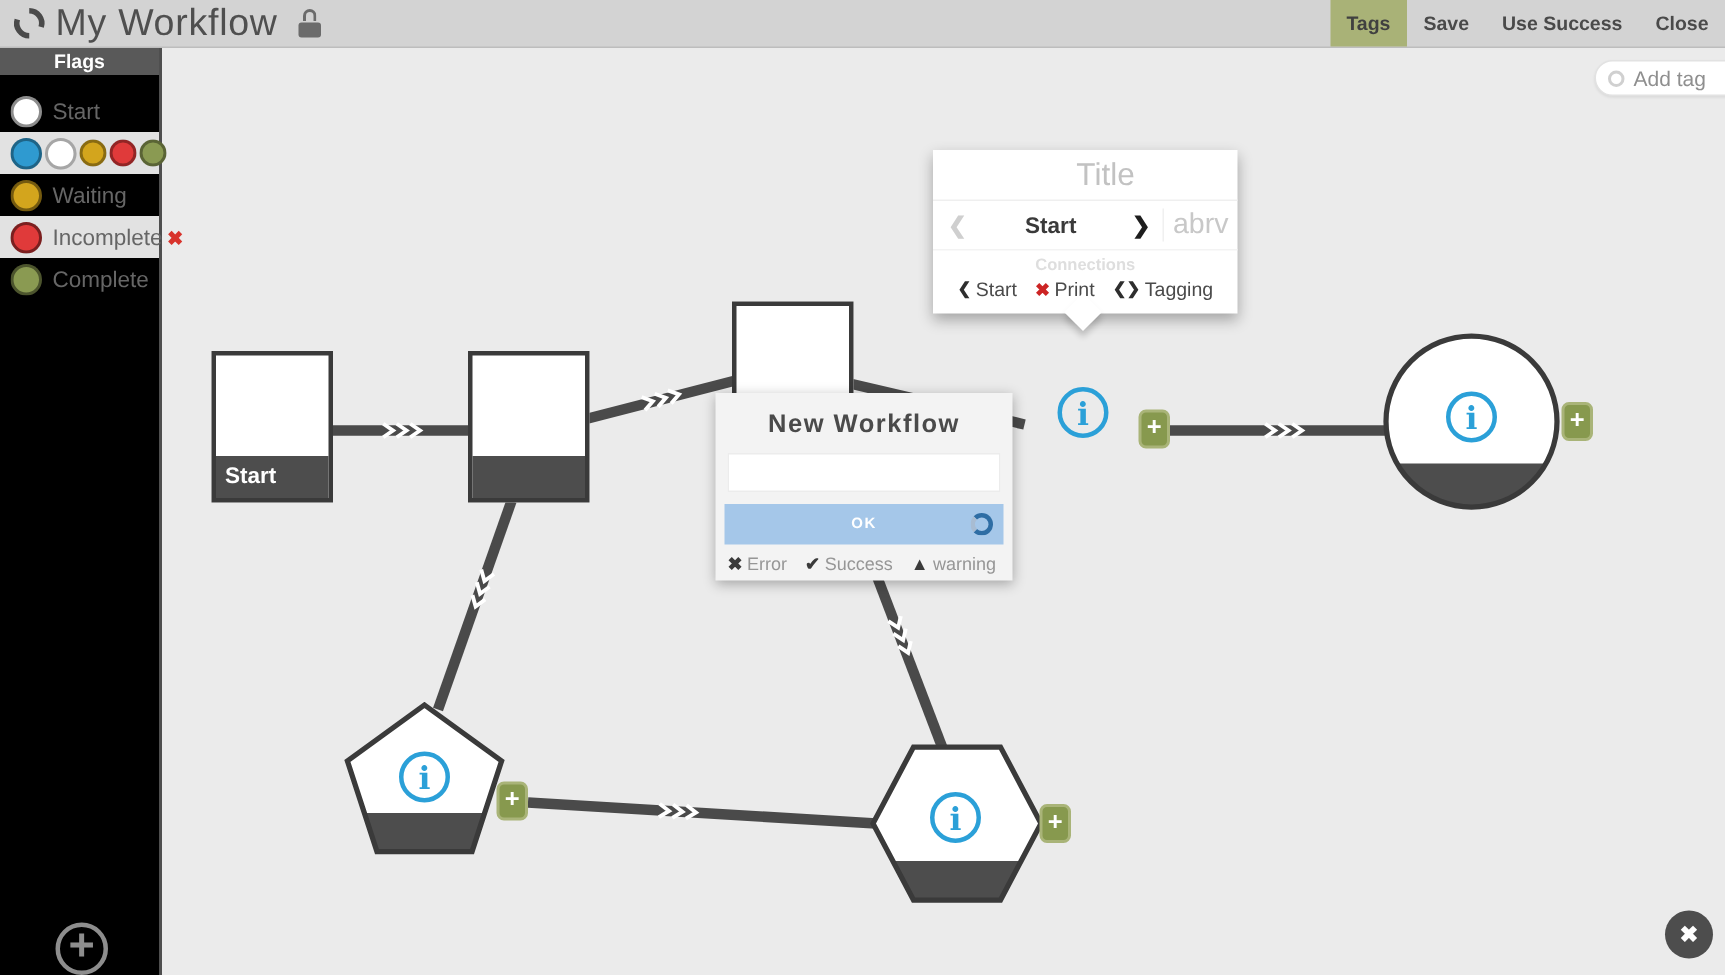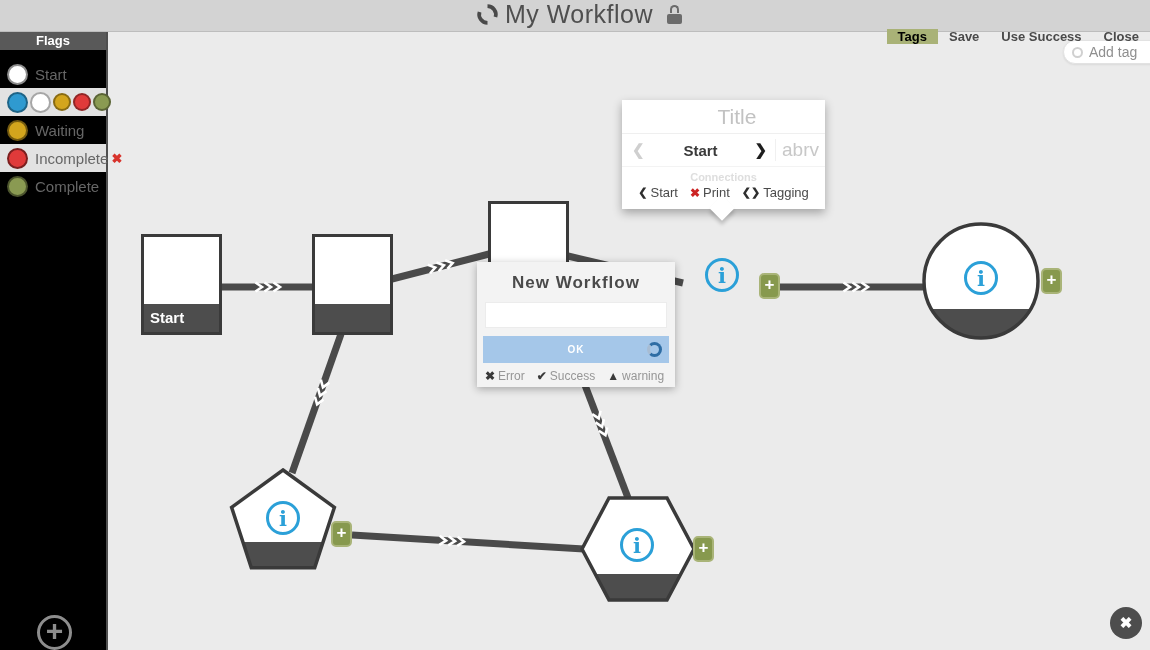--- a/index.html
+++ b/index.html
@@ -1,32 +1,32 @@
 <!DOCTYPE html>
 <html><head>
 <meta charset="utf-8">
 <style>
   * { margin:0; padding:0; box-sizing:border-box; }
   html,body { width:1150px; height:650px; font-family:"Liberation Sans", sans-serif; }
   .stage { position:relative; width:1150px; height:650px; background:#ebebeb; overflow:hidden; }
 
   
   .topbar { position:absolute; left:0; top:0; width:1150px; height:32px; background:#d3d3d3;
-            border-bottom:1px solid #bdbdbd; display:flex; align-items:center; z-index:20;flex-direction:column; }
+            border-bottom:1px solid #bdbdbd; display:flex; align-items:center; z-index:20; }
   .brand { display:flex; align-items:center; gap:6px; padding-left:8px; }
   .logo-svg { width:23px; height:23px; }
   .app-title { font-size:25px; color:#4f4f4f; letter-spacing:0.5px; }
   .lock { position:relative; width:15px; height:13px; margin-left:8px; margin-top:6px; }
   .lock .shackle { position:absolute; top:-6px; left:3px; width:9px; height:8px;
                    border:2.5px solid #6b6b6b; border-bottom:none; border-radius:5px 5px 0 0; }
   .lock .body { position:absolute; bottom:0; left:0; width:15px; height:10px; background:#6b6b6b; border-radius:2px; }
   .topbar-buttons { margin-left:auto; display:flex; align-items:center; height:100%; }
   .tb-btn { font-size:13px; font-weight:bold; color:#4a4a4a; padding:0 11px; height:100%;
             display:flex; align-items:center; cursor:pointer; }
-  .tb-btn.tags { background:#a9b277; color:#000000; }
+  .tb-btn.tags { background:#a9b277; color:#404040; }
 
   
   .sidebar { position:absolute; left:0; top:32px; width:108px; height:618px; background:#000000;
              border-right:2px solid #4f4f4f; z-index:15; }
   .flags-header { height:18px; background:#595959; color:#fff; font-weight:bold; font-size:13px;
                   text-align:center; line-height:18px; }
   .flag-row { display:flex; align-items:center; height:28px; padding-left:7px; font-size:15px; color:#666; }
   .flag-row.alt { background:#e2e2e2; }
   .dot { border-radius:50%; flex:none; }
   .dot.big { width:21px; height:21px; border:2px solid rgba(0,0,0,0.45); margin-right:7px; }

